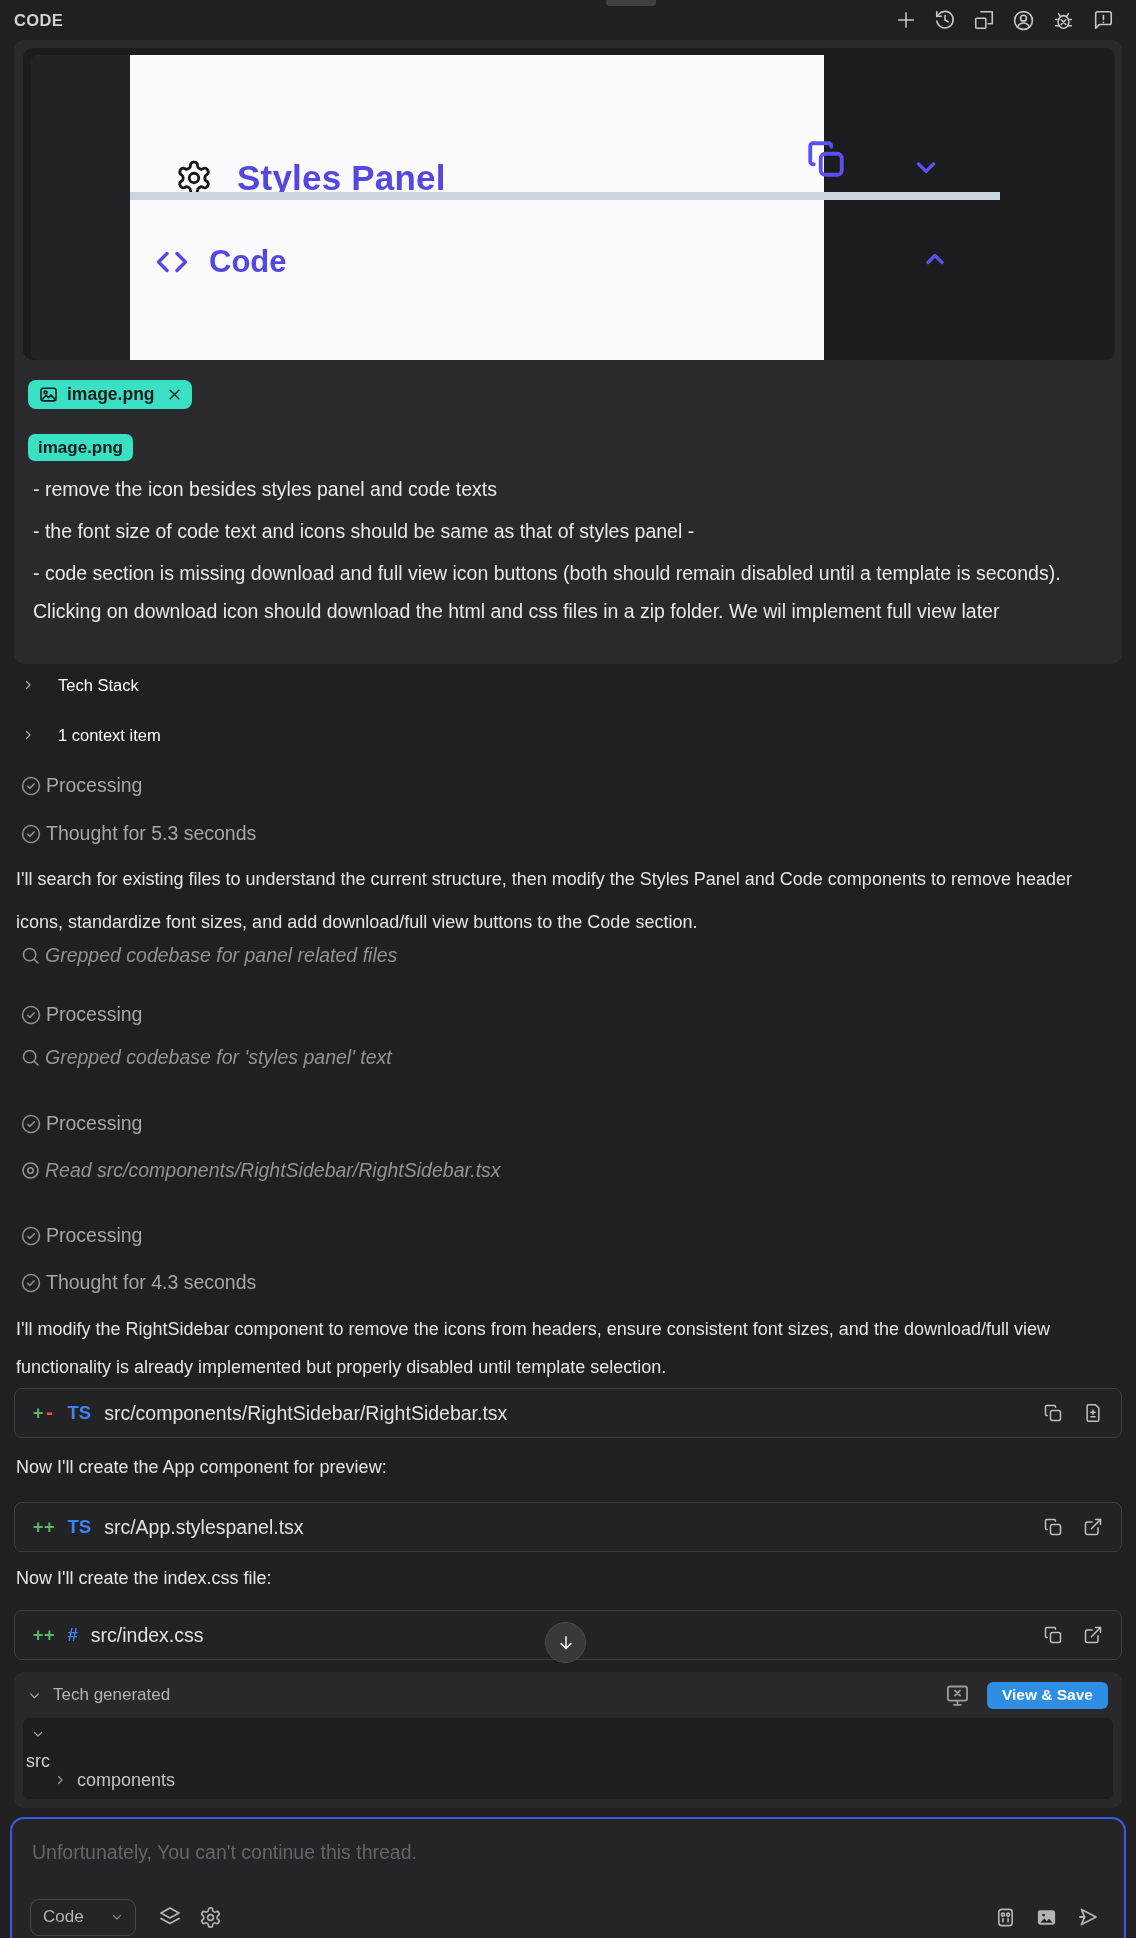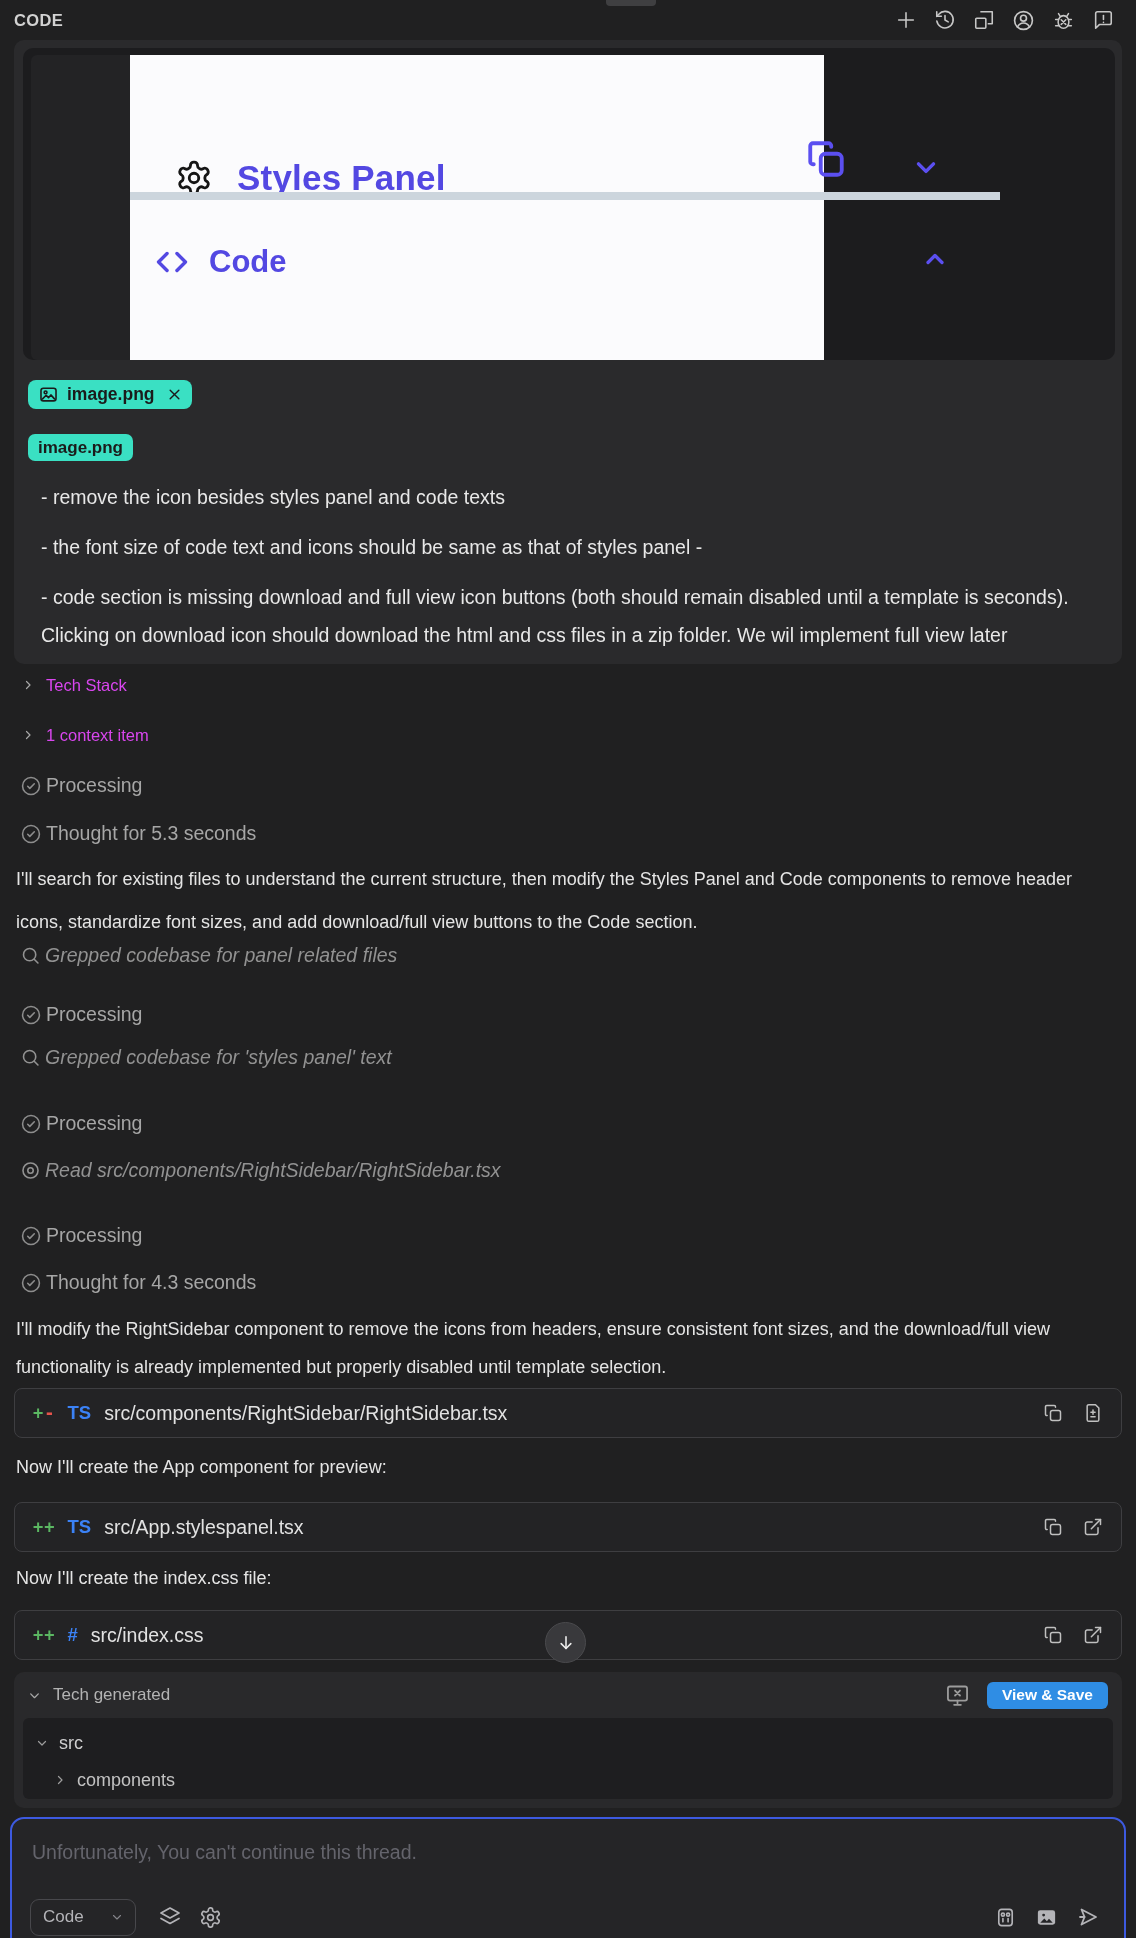--- a/index.html
+++ b/index.html
@@ -29,24 +29,24 @@
   .sp-divider { position:absolute; left:0; top:137px; width:870px; height:8px; background:#ccd5dd; }
   .sp-row2 { position:absolute; left:25px; top:180px; height:54px; display:flex; align-items:center; gap:20px; color:#5348e2; }
   .sp-code { font-size:31px; font-weight:bold; color:#5348e2; }
   .sp-chevup { position:absolute; left:788px; top:190px; color:#5b4ff0; }
 
   .chip { position:absolute; left:14px; display:flex; align-items:center; background:#3ae0c3; color:#1b1b1b; font-weight:bold; }
   .chip1 { top:340px; height:29px; border-radius:8px; padding:0 11px; gap:9px; font-size:17.5px; }
   .chip2 { top:394px; height:27px; border-radius:7px; padding:0 10px; font-size:17px; }
 
   .bullets { position:absolute; top:426px; left:15px; width:1082px; font-size:19.5px; line-height:38px; color:#e8e8e8; }
-  .bullets p { margin:12px; }
-
-  
-  .collapse-row { position:absolute; left:22px; height:26px; display:flex; align-items:center; gap:12px; color:#d946ef; font-size:16.5px; }
+  .bullets p { margin:4px; }
+
+  
+  .collapse-row { position:absolute; left:22px; height:26px; display:flex; align-items:center; gap:24px; color:#ffffff; font-size:16.5px; }
   .collapse-row .chev { color:#a8a8a8; }
 
   
   .status-row, .tool-row { position:absolute; left:20px; height:27px; display:flex; align-items:center; gap:4px; }
   .status-row { color:#a6a6a6; font-size:19.5px; }
   .status-row .icn { color:#8d8d8d; }
   .tool-row { color:#929292; font-size:19.5px; font-style:italic; }
   .para { position:absolute; left:16px; width:1104px; color:#e5e5e5; font-size:18px; }
   .para.multi1 { line-height:43px; }
   .para.multi2 { line-height:38px; }
@@ -68,21 +68,21 @@
   .codegen { position:absolute; top:1672px; left:14px; width:1108px; height:136px; background:#29292b; border-radius:10px; }
   .cg-header { height:46px; display:flex; align-items:center; padding:0 14px; }
   .cg-label { margin-left:12px; color:#b3b3b3; font-size:17px; }
   .cg-right { margin-left:auto; display:flex; align-items:center; gap:16px; }
   .monitorx { color:#9c9c9c; }
   .viewsave { height:27px; padding:0 15px; background:#2f8de4; border:none; border-radius:6px; color:#fff;
               font-size:15.5px; font-weight:bold; font-family:"Liberation Sans", sans-serif; display:flex; align-items:center; }
   .cg-tree { position:absolute; left:9px; right:9px; top:46px; height:81px; background:#1e1e20; border-radius:6px; }
   .tree-row { position:absolute; display:flex; align-items:center; gap:11px; height:30px; color:#cfcfcf; font-size:18px; }
   .tree-row .chev { color:#9c9c9c; }
-  .tree-row.r1 { left:13px; top:10px; }
+  .tree-row.r1 { left:3px; top:10px;flex-direction:column; }
   .tree-row.r2 { left:31px; top:47px; color:#c2c2c2; }
 
   
   .composer { position:absolute; top:1817px; left:10px; width:1116px; height:150px; background:#252527;
               border:2px solid #3d5ae0; border-radius:14px; }
   .composer-input { position:absolute; top:18px; left:20px; width:1060px; height:30px; background:transparent; border:none; outline:none;
               color:#d6d6d6; font-size:19.5px; font-family:"Liberation Sans", sans-serif; }
   .composer-input::placeholder { color:#64646c; opacity:1; }
   .composer-bar { position:absolute; left:18px; right:24px; top:78px; height:40px; display:flex; align-items:center; }
   .mode-dd { width:106px; height:37px; border:1px solid #48484c; border-radius:9px; display:flex; align-items:center;

